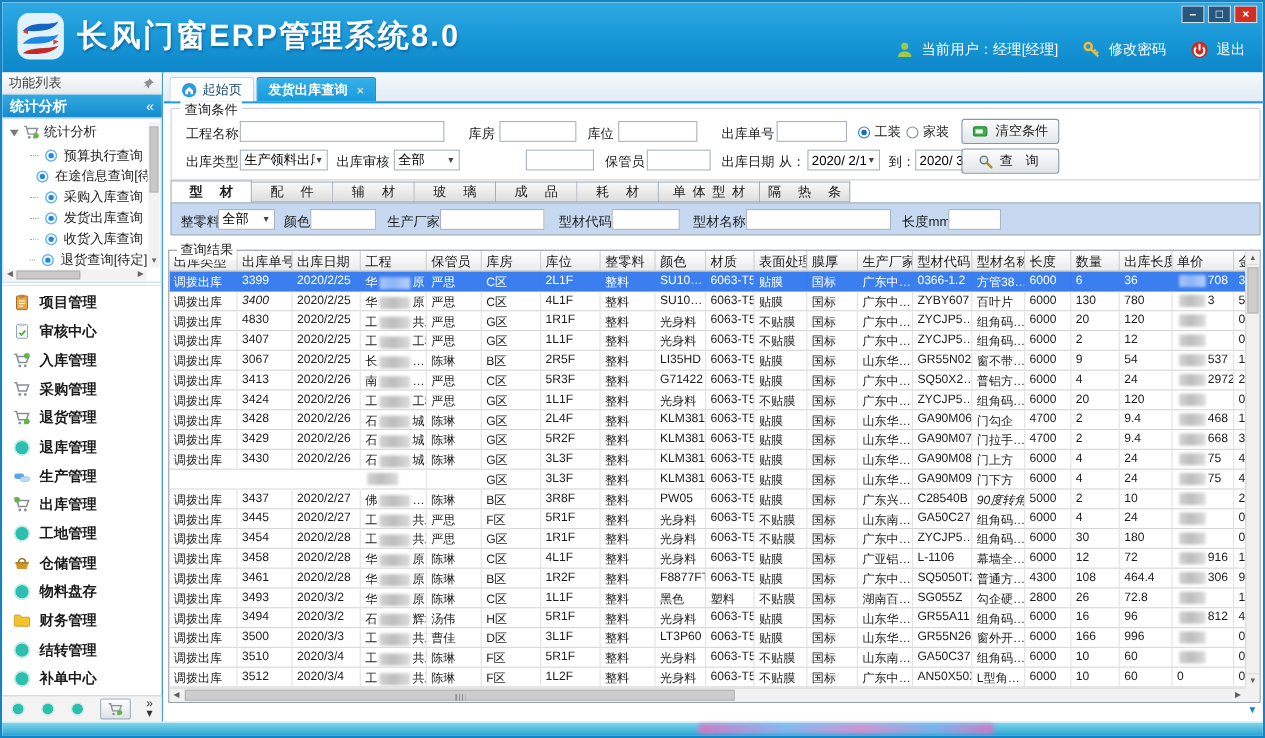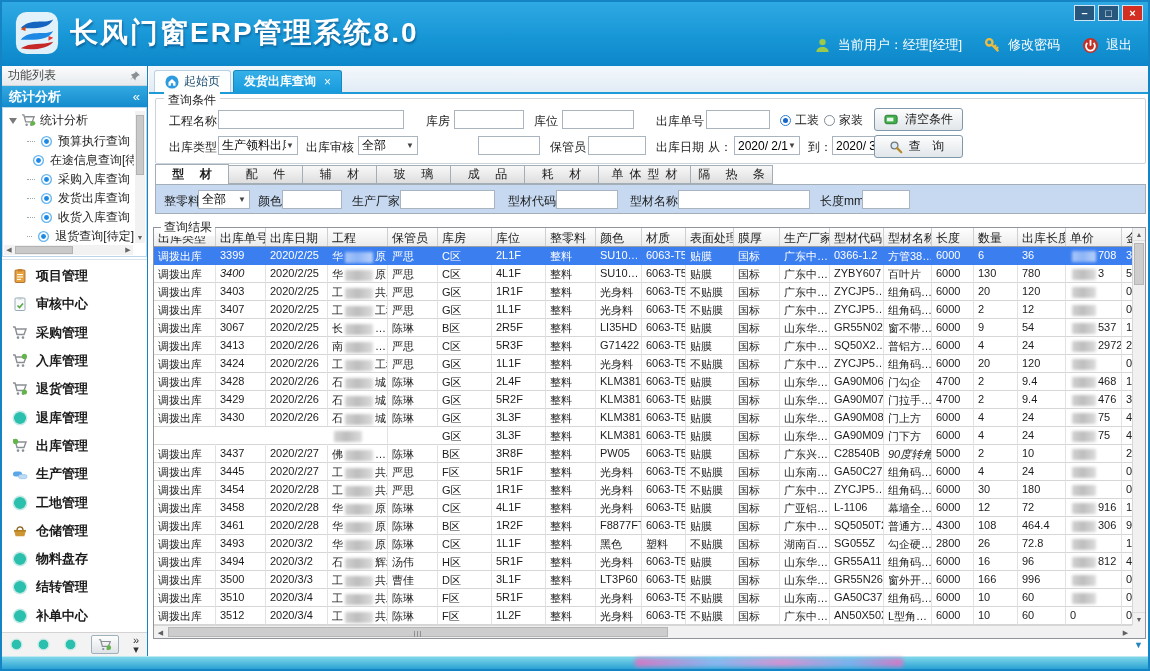--- a/index.html
+++ b/index.html
@@ -322,34 +322,34 @@
             </svg>
           </span>
           <span>审核中心</span>
         </div>
         <div class="menu-item">
           <span class="icn" style="width: 16px; height: 16px;">
             <svg viewBox="0 0 16 16">
               <path d="M1 2h2l2 7.5h7L14 4H4.2" fill="none" stroke="#8a8f94" stroke-width="1.4"></path>
               <circle cx="6" cy="12.6" r="1.3" fill="#8a8f94"></circle>
               <circle cx="11" cy="12.6" r="1.3" fill="#8a8f94"></circle>
-            </svg>
-          </span>
-          <span>采购管理</span>
+              <circle cx="12.4" cy="3.4" r="2.6" fill="#63b54a"></circle>
+            </svg>
+          </span>
+          <span>入库管理</span>
         </div>
         <div class="menu-item">
           <span class="icn" style="width: 16px; height: 16px;">
             <svg viewBox="0 0 16 16">
               <path d="M1 2h2l2 7.5h7L14 4H4.2" fill="none" stroke="#8a8f94" stroke-width="1.4"></path>
               <circle cx="6" cy="12.6" r="1.3" fill="#8a8f94"></circle>
               <circle cx="11" cy="12.6" r="1.3" fill="#8a8f94"></circle>
-              <circle cx="12.4" cy="3.4" r="2.6" fill="#63b54a"></circle>
-            </svg>
-          </span>
-          <span>入库管理</span>
+            </svg>
+          </span>
+          <span>采购管理</span>
         </div>
         <div class="menu-item">
           <span class="icn" style="width: 16px; height: 16px;">
             <svg viewBox="0 0 16 16">
               <path d="M1 2h2l2 7.5h7L14 4H4.2" fill="none" stroke="#8a8f94" stroke-width="1.4"></path>
               <circle cx="6" cy="12.6" r="1.3" fill="#8a8f94"></circle>
               <circle cx="11" cy="12.6" r="1.3" fill="#8a8f94"></circle>
               <circle cx="12.4" cy="11" r="2.6" fill="#63b54a"></circle>
             </svg>
           </span>
@@ -360,40 +360,40 @@
             <svg viewBox="0 0 16 16">
               <circle cx="8" cy="8" r="6.2" fill="#2bbfae"></circle>
               <circle cx="8" cy="8" r="6.8" fill="none" stroke="#c3e9e4" stroke-width="1.4"></circle>
             </svg>
           </span>
           <span>退库管理</span>
         </div>
         <div class="menu-item">
           <span class="icn" style="width: 16px; height: 16px;">
             <svg viewBox="0 0 16 16">
+              <rect x="1" y="5.5" width="9" height="5" rx="2.5" fill="#5aa7e8"></rect>
+              <rect x="6.5" y="8.5" width="8.5" height="4.2" rx="2.1" fill="#bcdcf6" stroke="#8fbce4" stroke-width=".6"></rect>
+            </svg>
+          </span>
+          <span>生产管理</span>
+        </div>
+        <div class="menu-item">
+          <span class="icn" style="width: 16px; height: 16px;">
+            <svg viewBox="0 0 16 16">
               <path d="M1 2h2l2 7.5h7L14 4H4.2" fill="none" stroke="#8a8f94" stroke-width="1.4"></path>
               <circle cx="6" cy="12.6" r="1.3" fill="#8a8f94"></circle>
               <circle cx="11" cy="12.6" r="1.3" fill="#8a8f94"></circle>
               <circle cx="3.6" cy="3.4" r="2.6" fill="#63b54a"></circle>
             </svg>
           </span>
           <span>出库管理</span>
         </div>
         <div class="menu-item">
           <span class="icn" style="width: 16px; height: 16px;">
             <svg viewBox="0 0 16 16">
-              <rect x="1" y="5.5" width="9" height="5" rx="2.5" fill="#5aa7e8"></rect>
-              <rect x="6.5" y="8.5" width="8.5" height="4.2" rx="2.1" fill="#bcdcf6" stroke="#8fbce4" stroke-width=".6"></rect>
-            </svg>
-          </span>
-          <span>生产管理</span>
-        </div>
-        <div class="menu-item">
-          <span class="icn" style="width: 16px; height: 16px;">
-            <svg viewBox="0 0 16 16">
               <circle cx="8" cy="8" r="6.2" fill="#2bbfae"></circle>
               <circle cx="8" cy="8" r="6.8" fill="none" stroke="#c3e9e4" stroke-width="1.4"></circle>
             </svg>
           </span>
           <span>工地管理</span>
         </div>
         <div class="menu-item">
           <span class="icn" style="width: 16px; height: 16px;">
             <svg viewBox="0 0 16 16">
               <path d="M2 7h12l-1.6 6.2H3.6z" fill="#cf9733"></path>
@@ -404,20 +404,28 @@
           <span>仓储管理</span>
         </div>
         <div class="menu-item">
           <span class="icn" style="width: 16px; height: 16px;">
             <svg viewBox="0 0 16 16">
               <circle cx="8" cy="8" r="6.2" fill="#2bbfae"></circle>
               <circle cx="8" cy="8" r="6.8" fill="none" stroke="#c3e9e4" stroke-width="1.4"></circle>
             </svg>
           </span>
           <span>物料盘存</span>
+        </div>
+        <div class="menu-item">
+          <span class="icn" style="width: 16px; height: 16px;">
+            <svg viewBox="0 0 16 16">
+              <path d="M1 4.2a1 1 0 011-1h4l1.5 1.9H14a1 1 0 011 1v6.2a1 1 0 01-1 1H2a1 1 0 01-1-1z" fill="#f4c430" stroke="#c79a10" stroke-width=".8"></path>
+            </svg>
+          </span>
+          <span>财务管理</span>
         </div>
         <div class="menu-item">
           <span class="icn" style="width: 16px; height: 16px;">
             <svg viewBox="0 0 16 16">
               <circle cx="8" cy="8" r="6.2" fill="#2bbfae"></circle>
               <circle cx="8" cy="8" r="6.8" fill="none" stroke="#c3e9e4" stroke-width="1.4"></circle>
             </svg>
           </span>
           <span>结转管理</span>
         </div>
@@ -640,21 +648,21 @@
             <div class="td" style="width: 54px;">ZYBY607</div>
             <div class="td" style="width: 48px;">百叶片</div>
             <div class="td" style="width: 42px;">6000</div>
             <div class="td" style="width: 44px;">130</div>
             <div class="td" style="width: 48px;">780</div>
             <div class="td" style="width: 56px;"><span class="blurblock" style="width: 24px;"></span><span>3</span></div>
             <div class="td" style="width: 24px;">535</div>
           </div>
           <div class="tr">
             <div class="td" style="width: 62px;">调拨出库</div>
-            <div class="td" style="width: 50px;">3403</div>
+            <div class="td" style="width: 50px;">4830</div>
             <div class="td" style="width: 62px;">2020/2/25</div>
             <div class="td" style="width: 60px;"><span>工</span><span class="blurblock" style="width: 28px;"></span><span>共工程</span></div>
             <div class="td" style="width: 50px;">严思</div>
             <div class="td" style="width: 54px;">G区</div>
             <div class="td" style="width: 54px;">1R1F</div>
             <div class="td" style="width: 50px;">整料</div>
             <div class="td" style="width: 46px;">光身料</div>
             <div class="td" style="width: 44px;">6063-T5</div>
             <div class="td" style="width: 48px;">不贴膜</div>
             <div class="td" style="width: 46px;">国标</div>
@@ -789,21 +797,21 @@
             <div class="td" style="width: 46px;">KLM3817</div>
             <div class="td" style="width: 44px;">6063-T5</div>
             <div class="td" style="width: 48px;">贴膜</div>
             <div class="td" style="width: 46px;">国标</div>
             <div class="td" style="width: 50px;">山东华…</div>
             <div class="td" style="width: 54px;">GA90M07…</div>
             <div class="td" style="width: 48px;">门拉手…</div>
             <div class="td" style="width: 42px;">4700</div>
             <div class="td" style="width: 44px;">2</div>
             <div class="td" style="width: 48px;">9.4</div>
-            <div class="td" style="width: 56px;"><span class="blurblock" style="width: 24px;"></span><span>476</span></div>
+            <div class="td" style="width: 56px;"><span class="blurblock" style="width: 24px;"></span><span>668</span></div>
             <div class="td" style="width: 24px;">326</div>
           </div>
           <div class="tr">
             <div class="td" style="width: 62px;">调拨出库</div>
             <div class="td" style="width: 50px;">3430</div>
             <div class="td" style="width: 62px;">2020/2/26</div>
             <div class="td" style="width: 60px;"><span>石</span><span class="blurblock" style="width: 28px;"></span><span>城</span></div>
             <div class="td" style="width: 50px;">陈琳</div>
             <div class="td" style="width: 54px;">G区</div>
             <div class="td" style="width: 54px;">3L3F</div>

